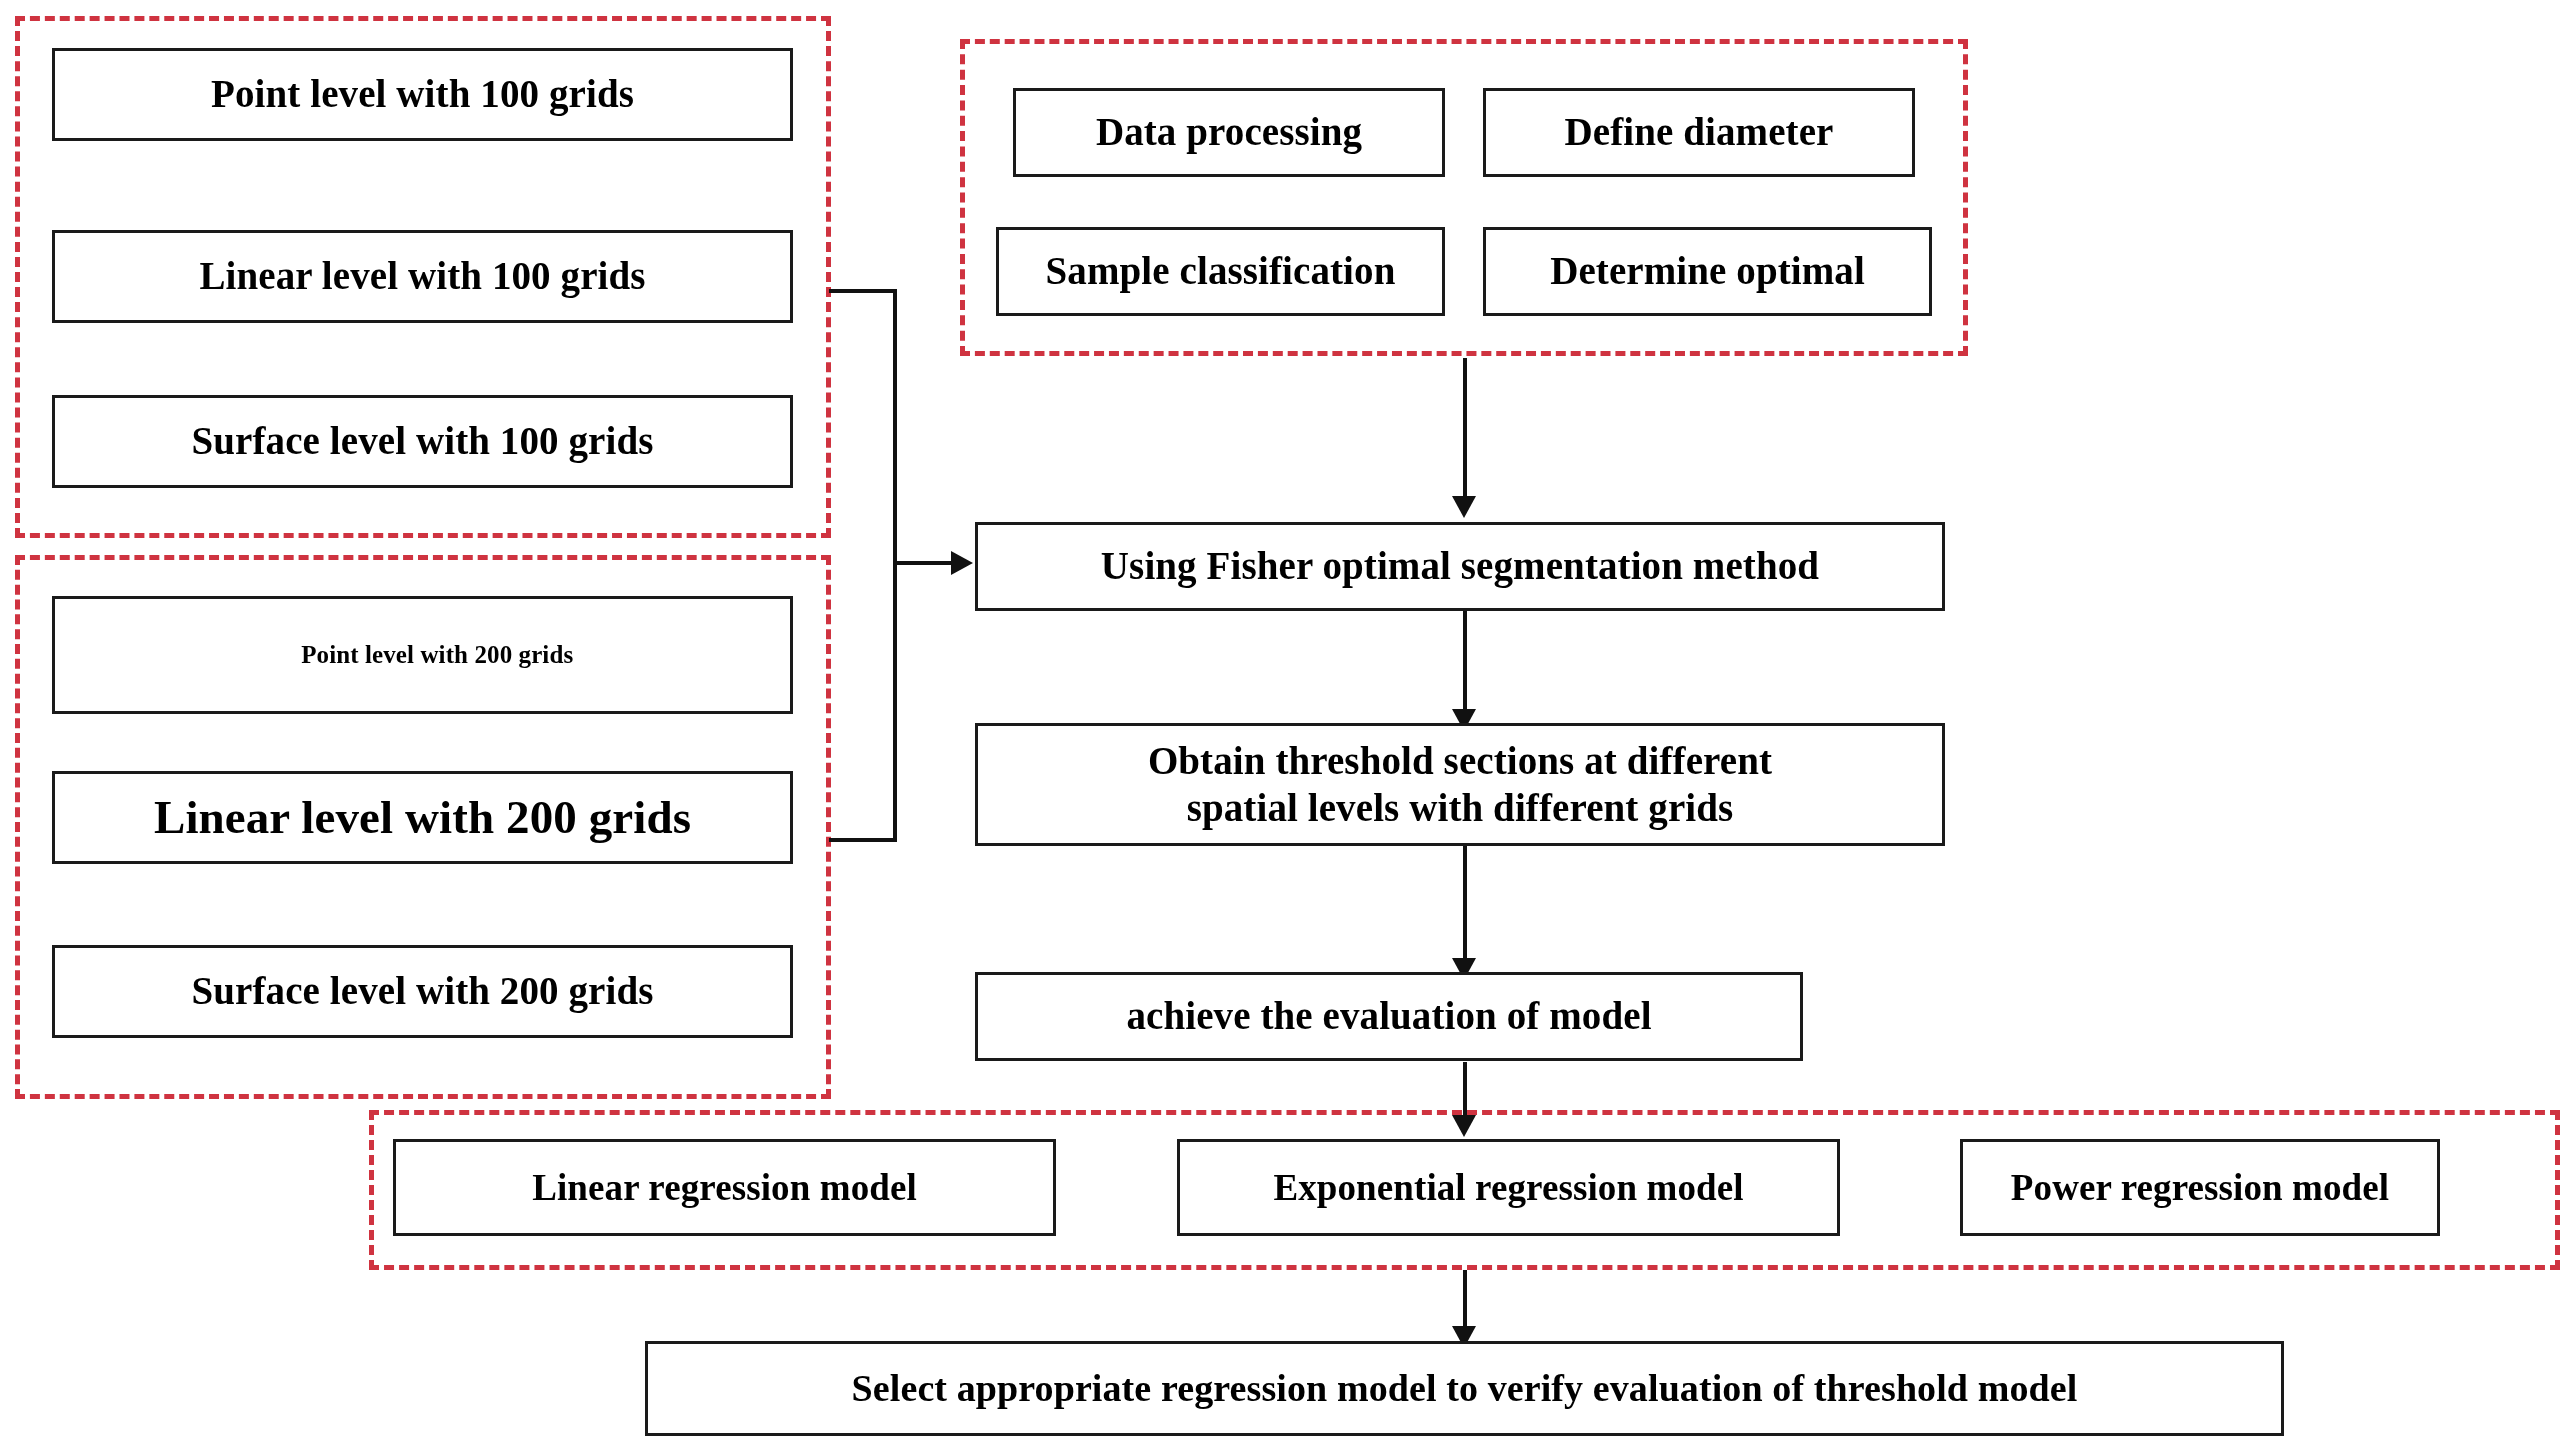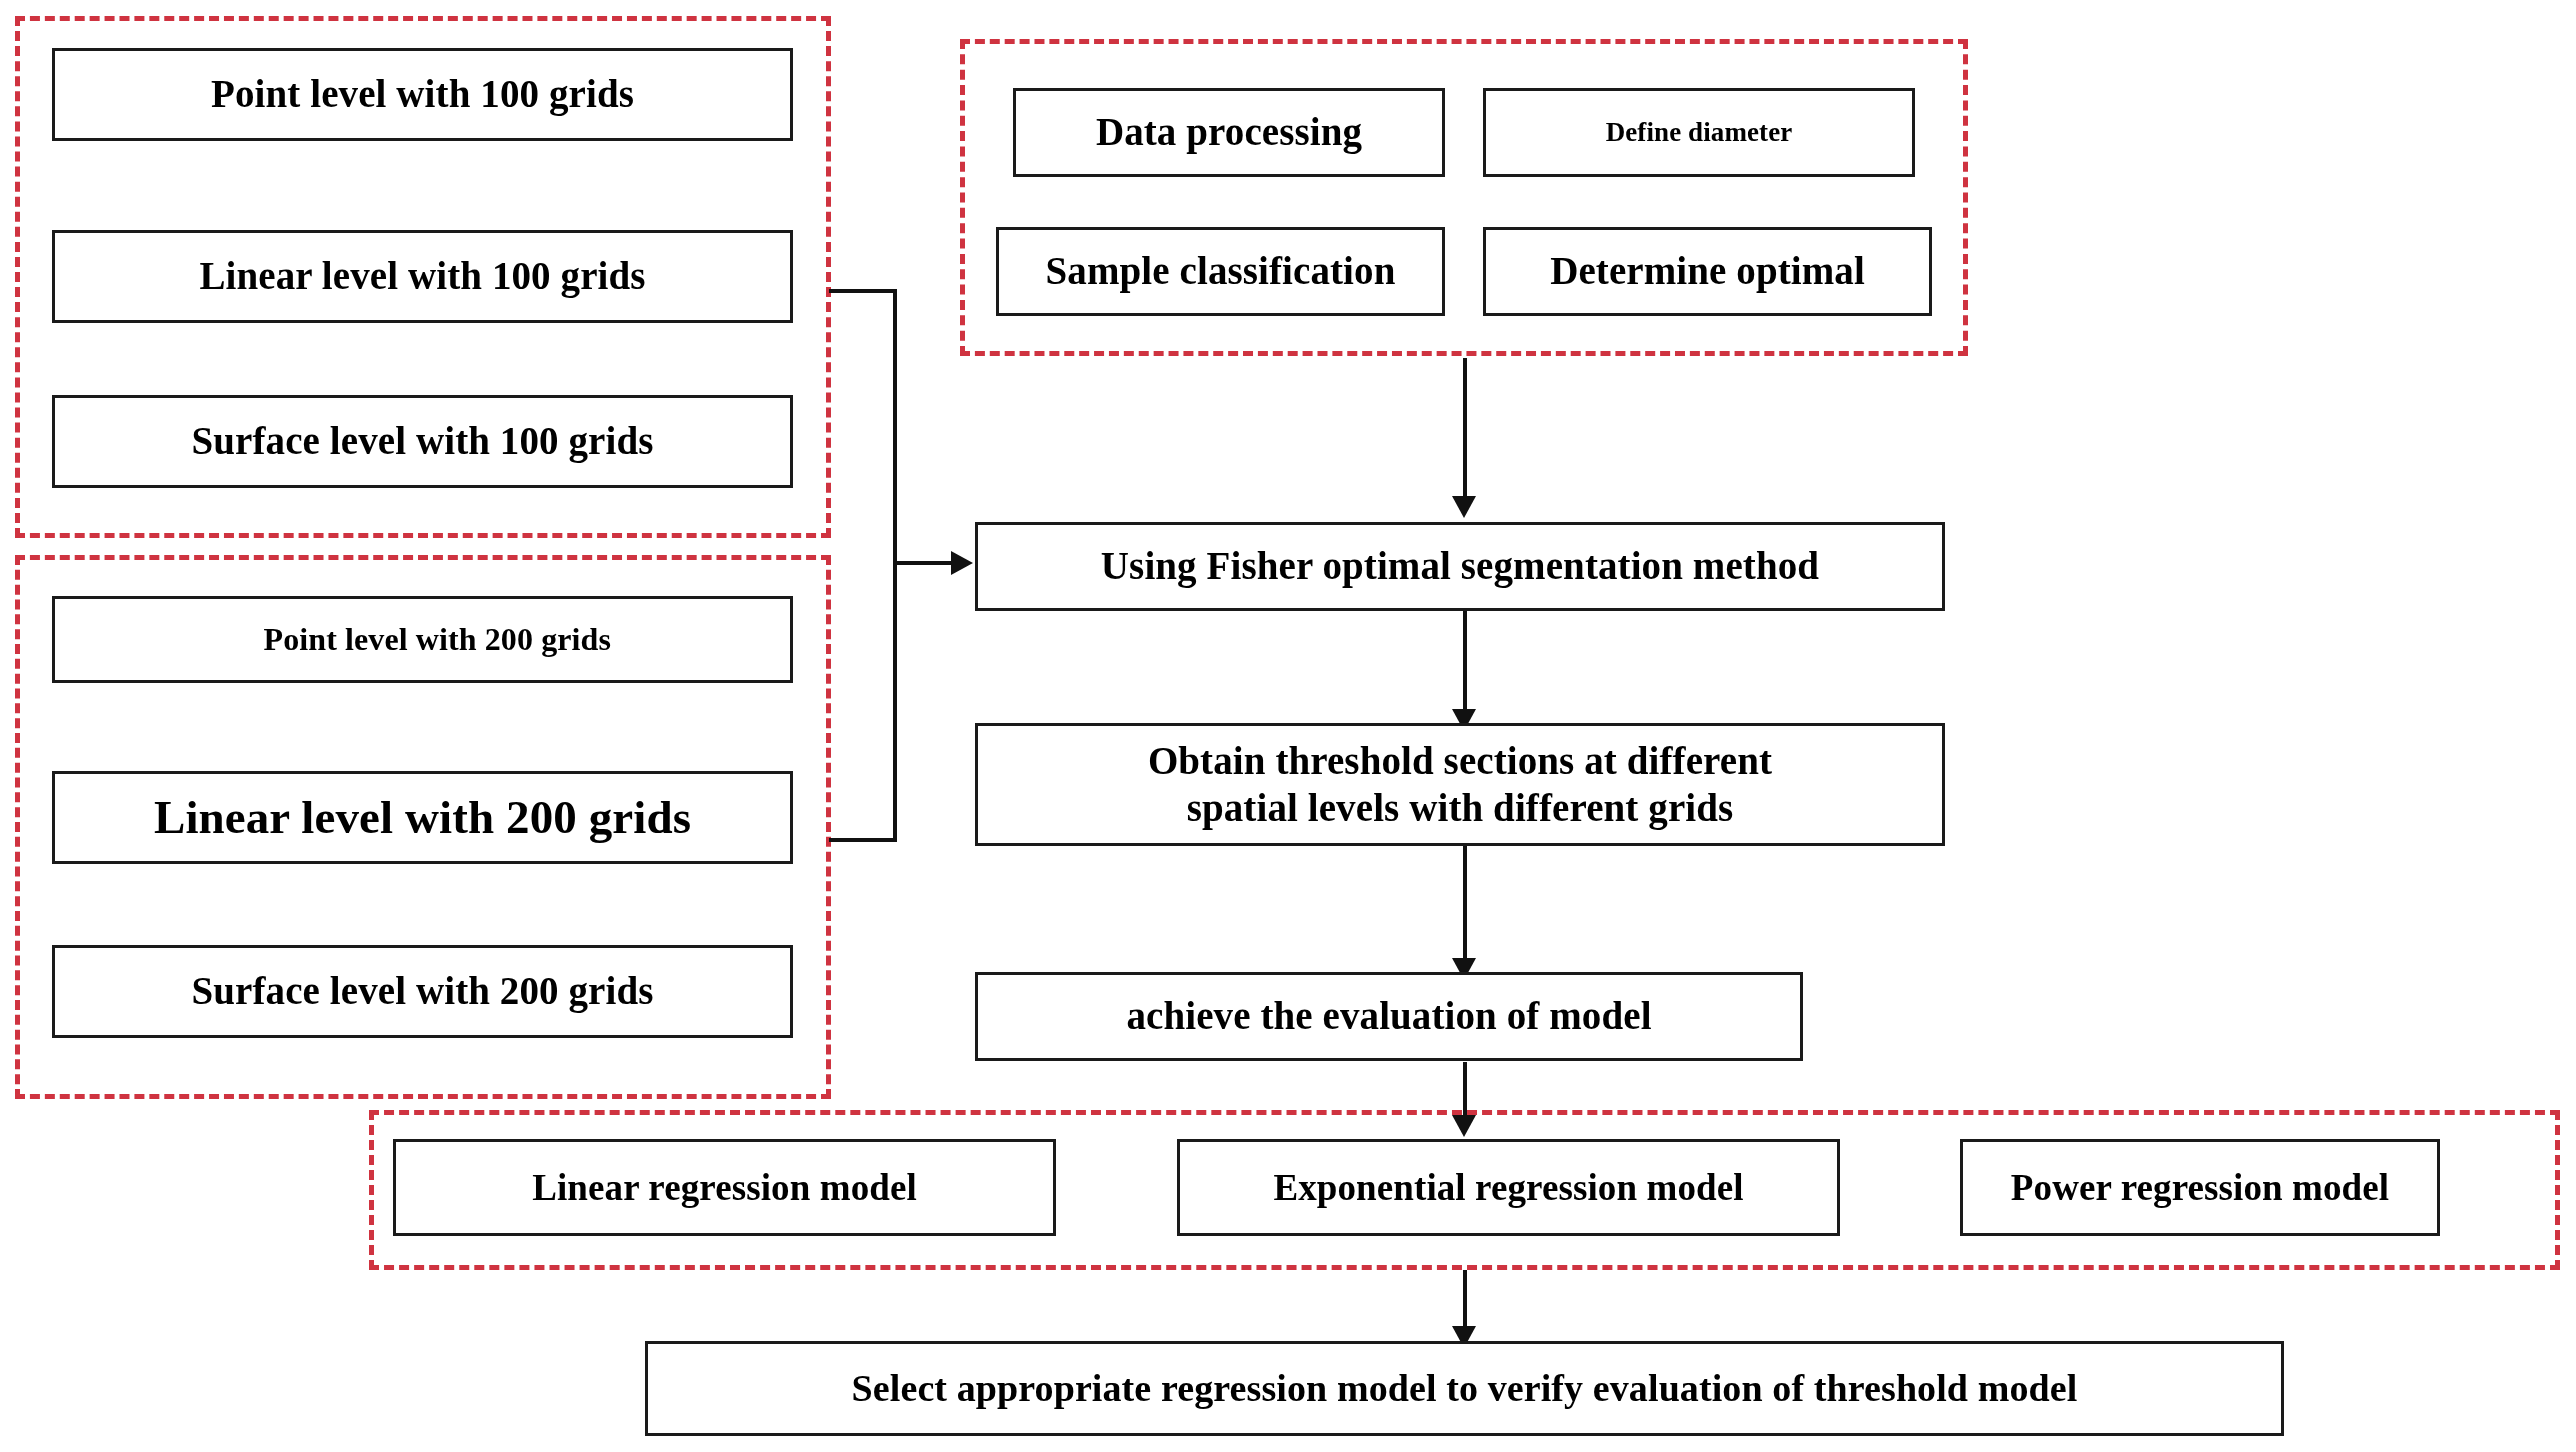--- a/index.html
+++ b/index.html
@@ -84,21 +84,21 @@
   <div class="node" style="left:52px; top:222px; width:741px; height:93px; font-size:39px;margin-top:8px;">
     <span class="label">Linear level with 100 grids</span>
   </div>
 
   <div class="node" style="left:52px; top:395px; width:741px; height:93px; font-size:39px;">
     <span class="label">Surface level with 100 grids</span>
   </div>
 
   <div class="dashed-group" style="left:15px; top:555px; width:816px; height:544px;"></div>
 
-  <div class="node" style="left:52px; top:596px; width:741px; height:87px; font-size:32px;padding-left:37px;">
+  <div class="node" style="left:52px; top:596px; width:741px; height:118px; font-size:25px;padding-left:37px;">
     <span class="label">Point level with 200 grids</span>
   </div>
 
   <div class="node" style="left:52px; top:771px; width:741px; height:93px; font-size:47px;">
     <span class="label">Linear level with 200 grids</span>
   </div>
 
   <div class="node" style="left:52px; top:945px; width:741px; height:93px; font-size:39px;">
     <span class="label">Surface level with 200 grids</span>
   </div>
@@ -108,21 +108,21 @@
   <div class="vline" style="left:893px; top:289px; height:553px;"></div>
   <div class="hline" style="left:893px; top:561px; width:60px;"></div>
   <div class="arrow-right" style="left:951px; top:551px;"></div>
 
   <div class="dashed-group" style="left:960px; top:39px; width:1008px; height:317px;"></div>
 
   <div class="node" style="left:1013px; top:88px; width:432px; height:89px; font-size:39px;">
     <span class="label">Data processing</span>
   </div>
 
-  <div class="node" style="left:1483px; top:88px; width:432px; height:89px; font-size:27px;">
+  <div class="node" style="left:1483px; top:88px; width:432px; height:89px; font-size:39px;">
     <span class="label">Define diameter</span>
   </div>
 
   <div class="node" style="left:996px; top:227px; width:449px; height:89px; font-size:39px;">
     <span class="label">Sample classification</span>
   </div>
 
   <div class="node" style="left:1483px; top:227px; width:449px; height:89px; font-size:39px;">
     <span class="label">Determine optimal</span>
   </div>

